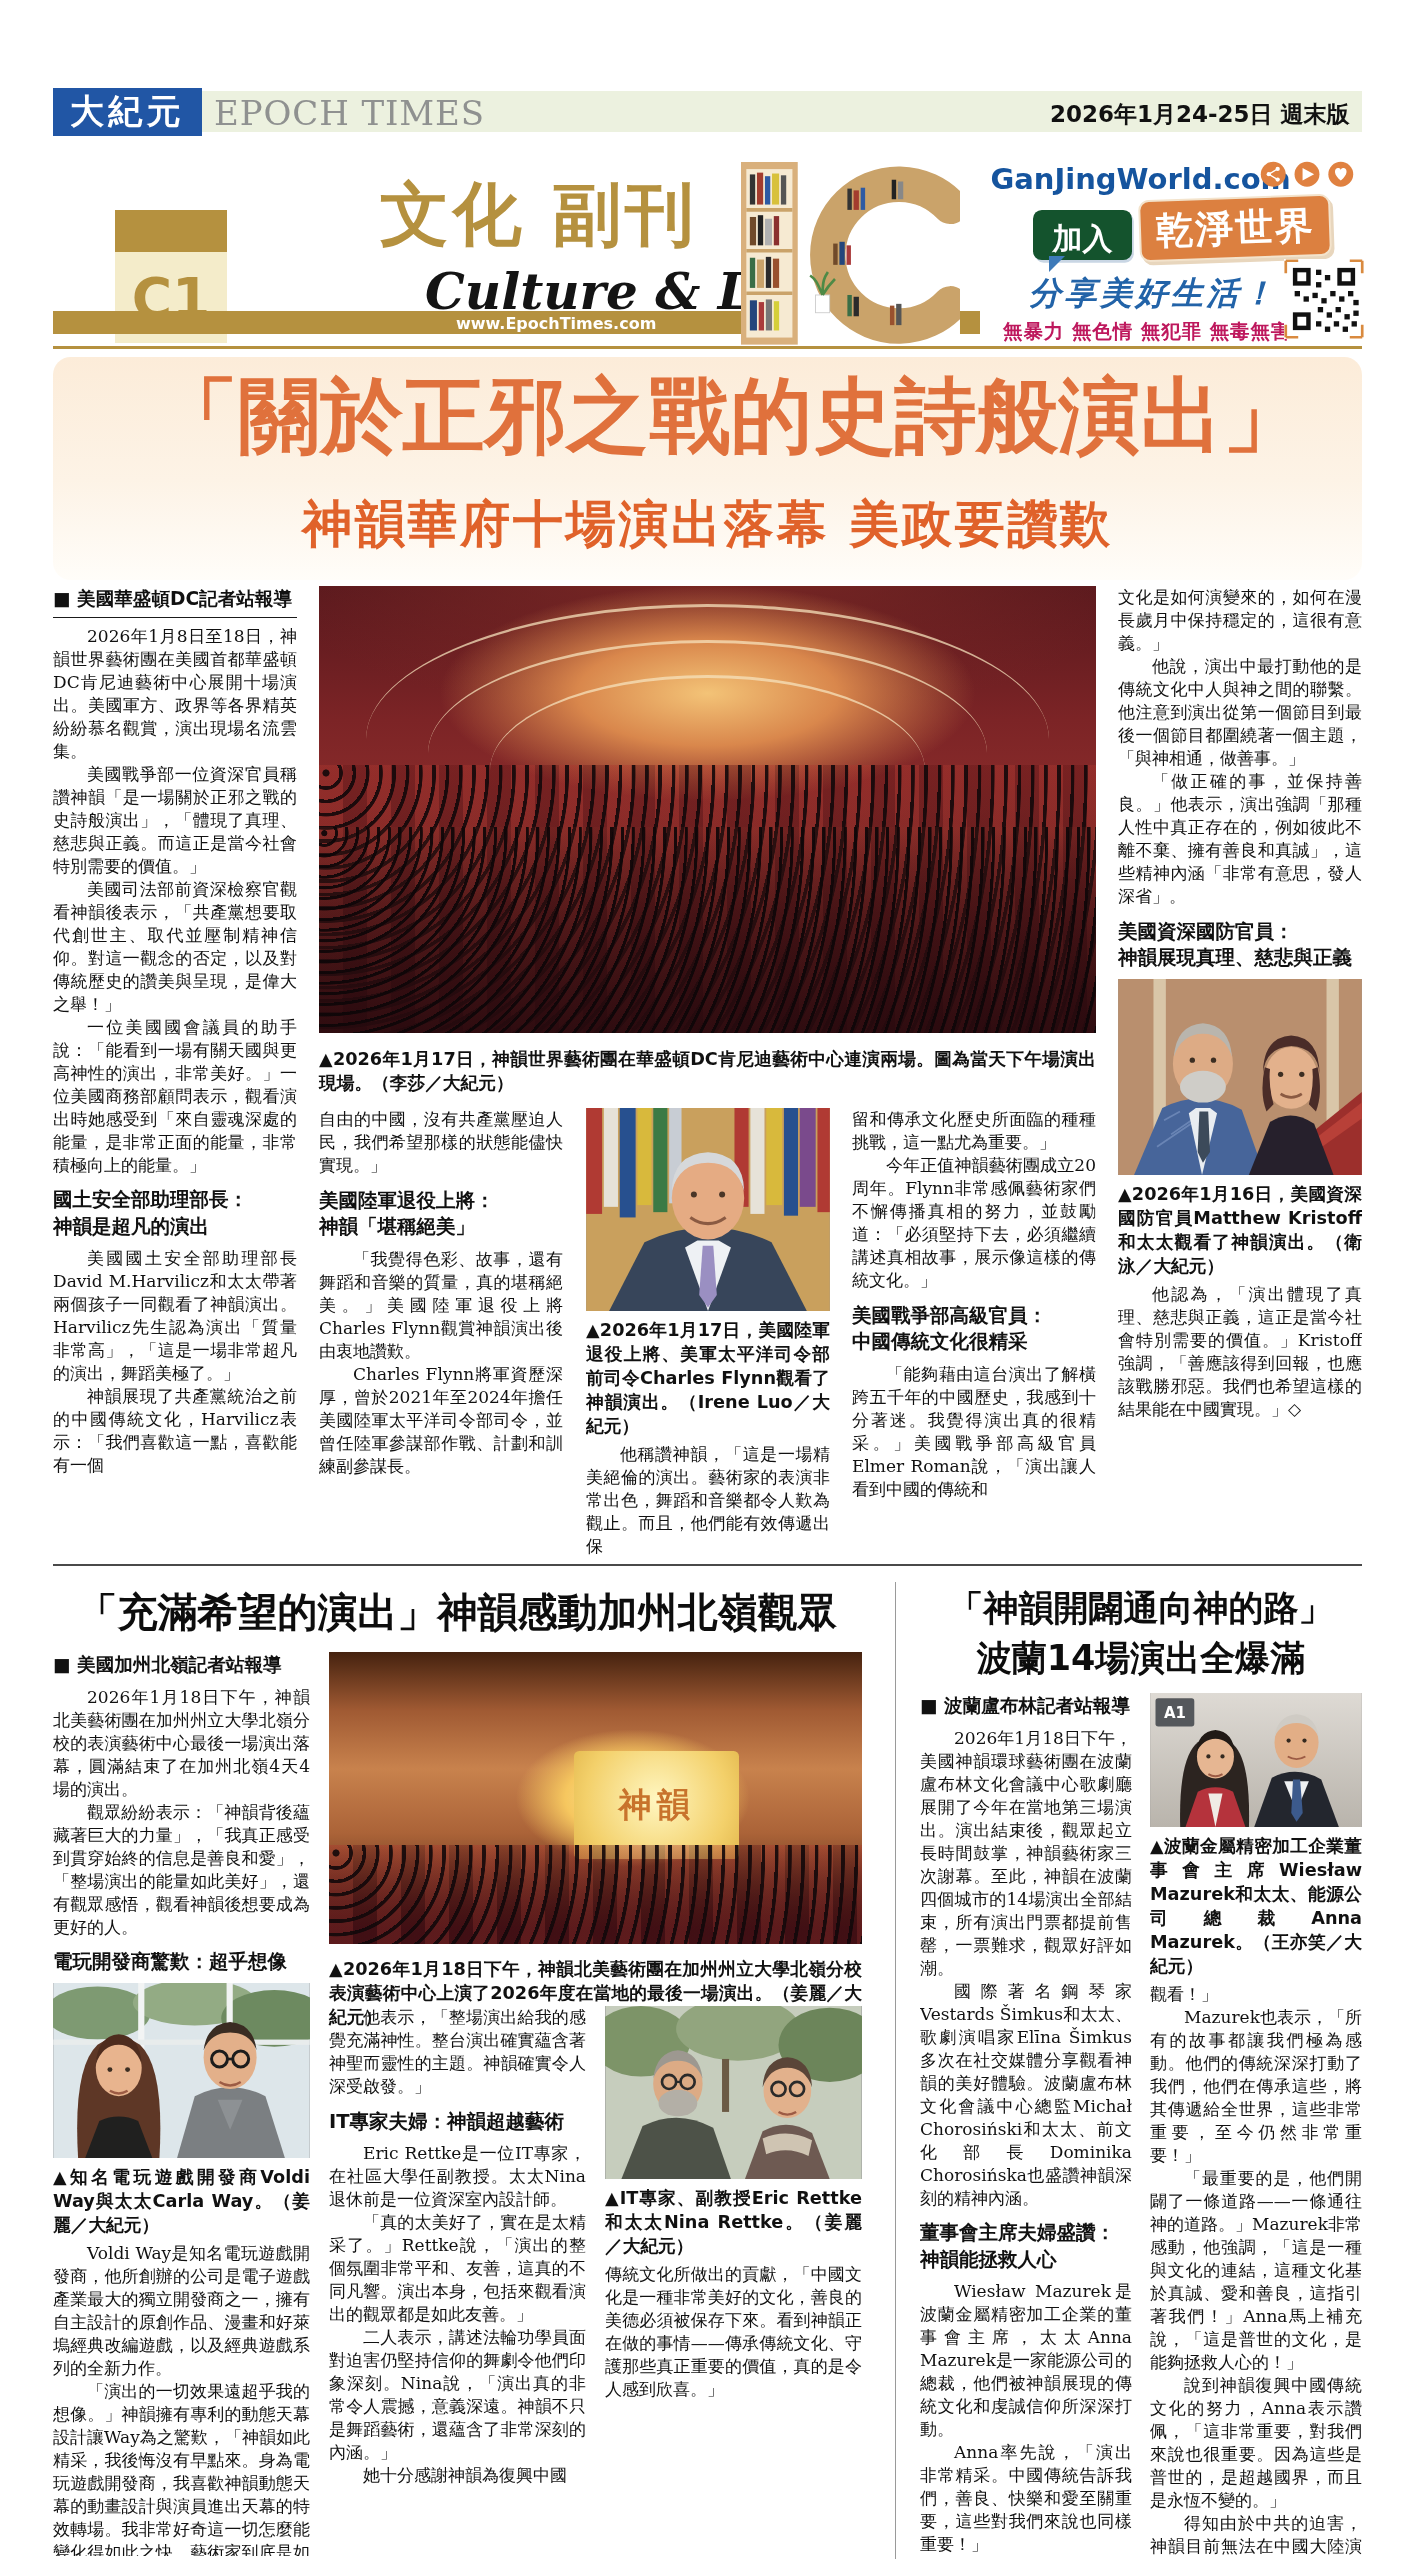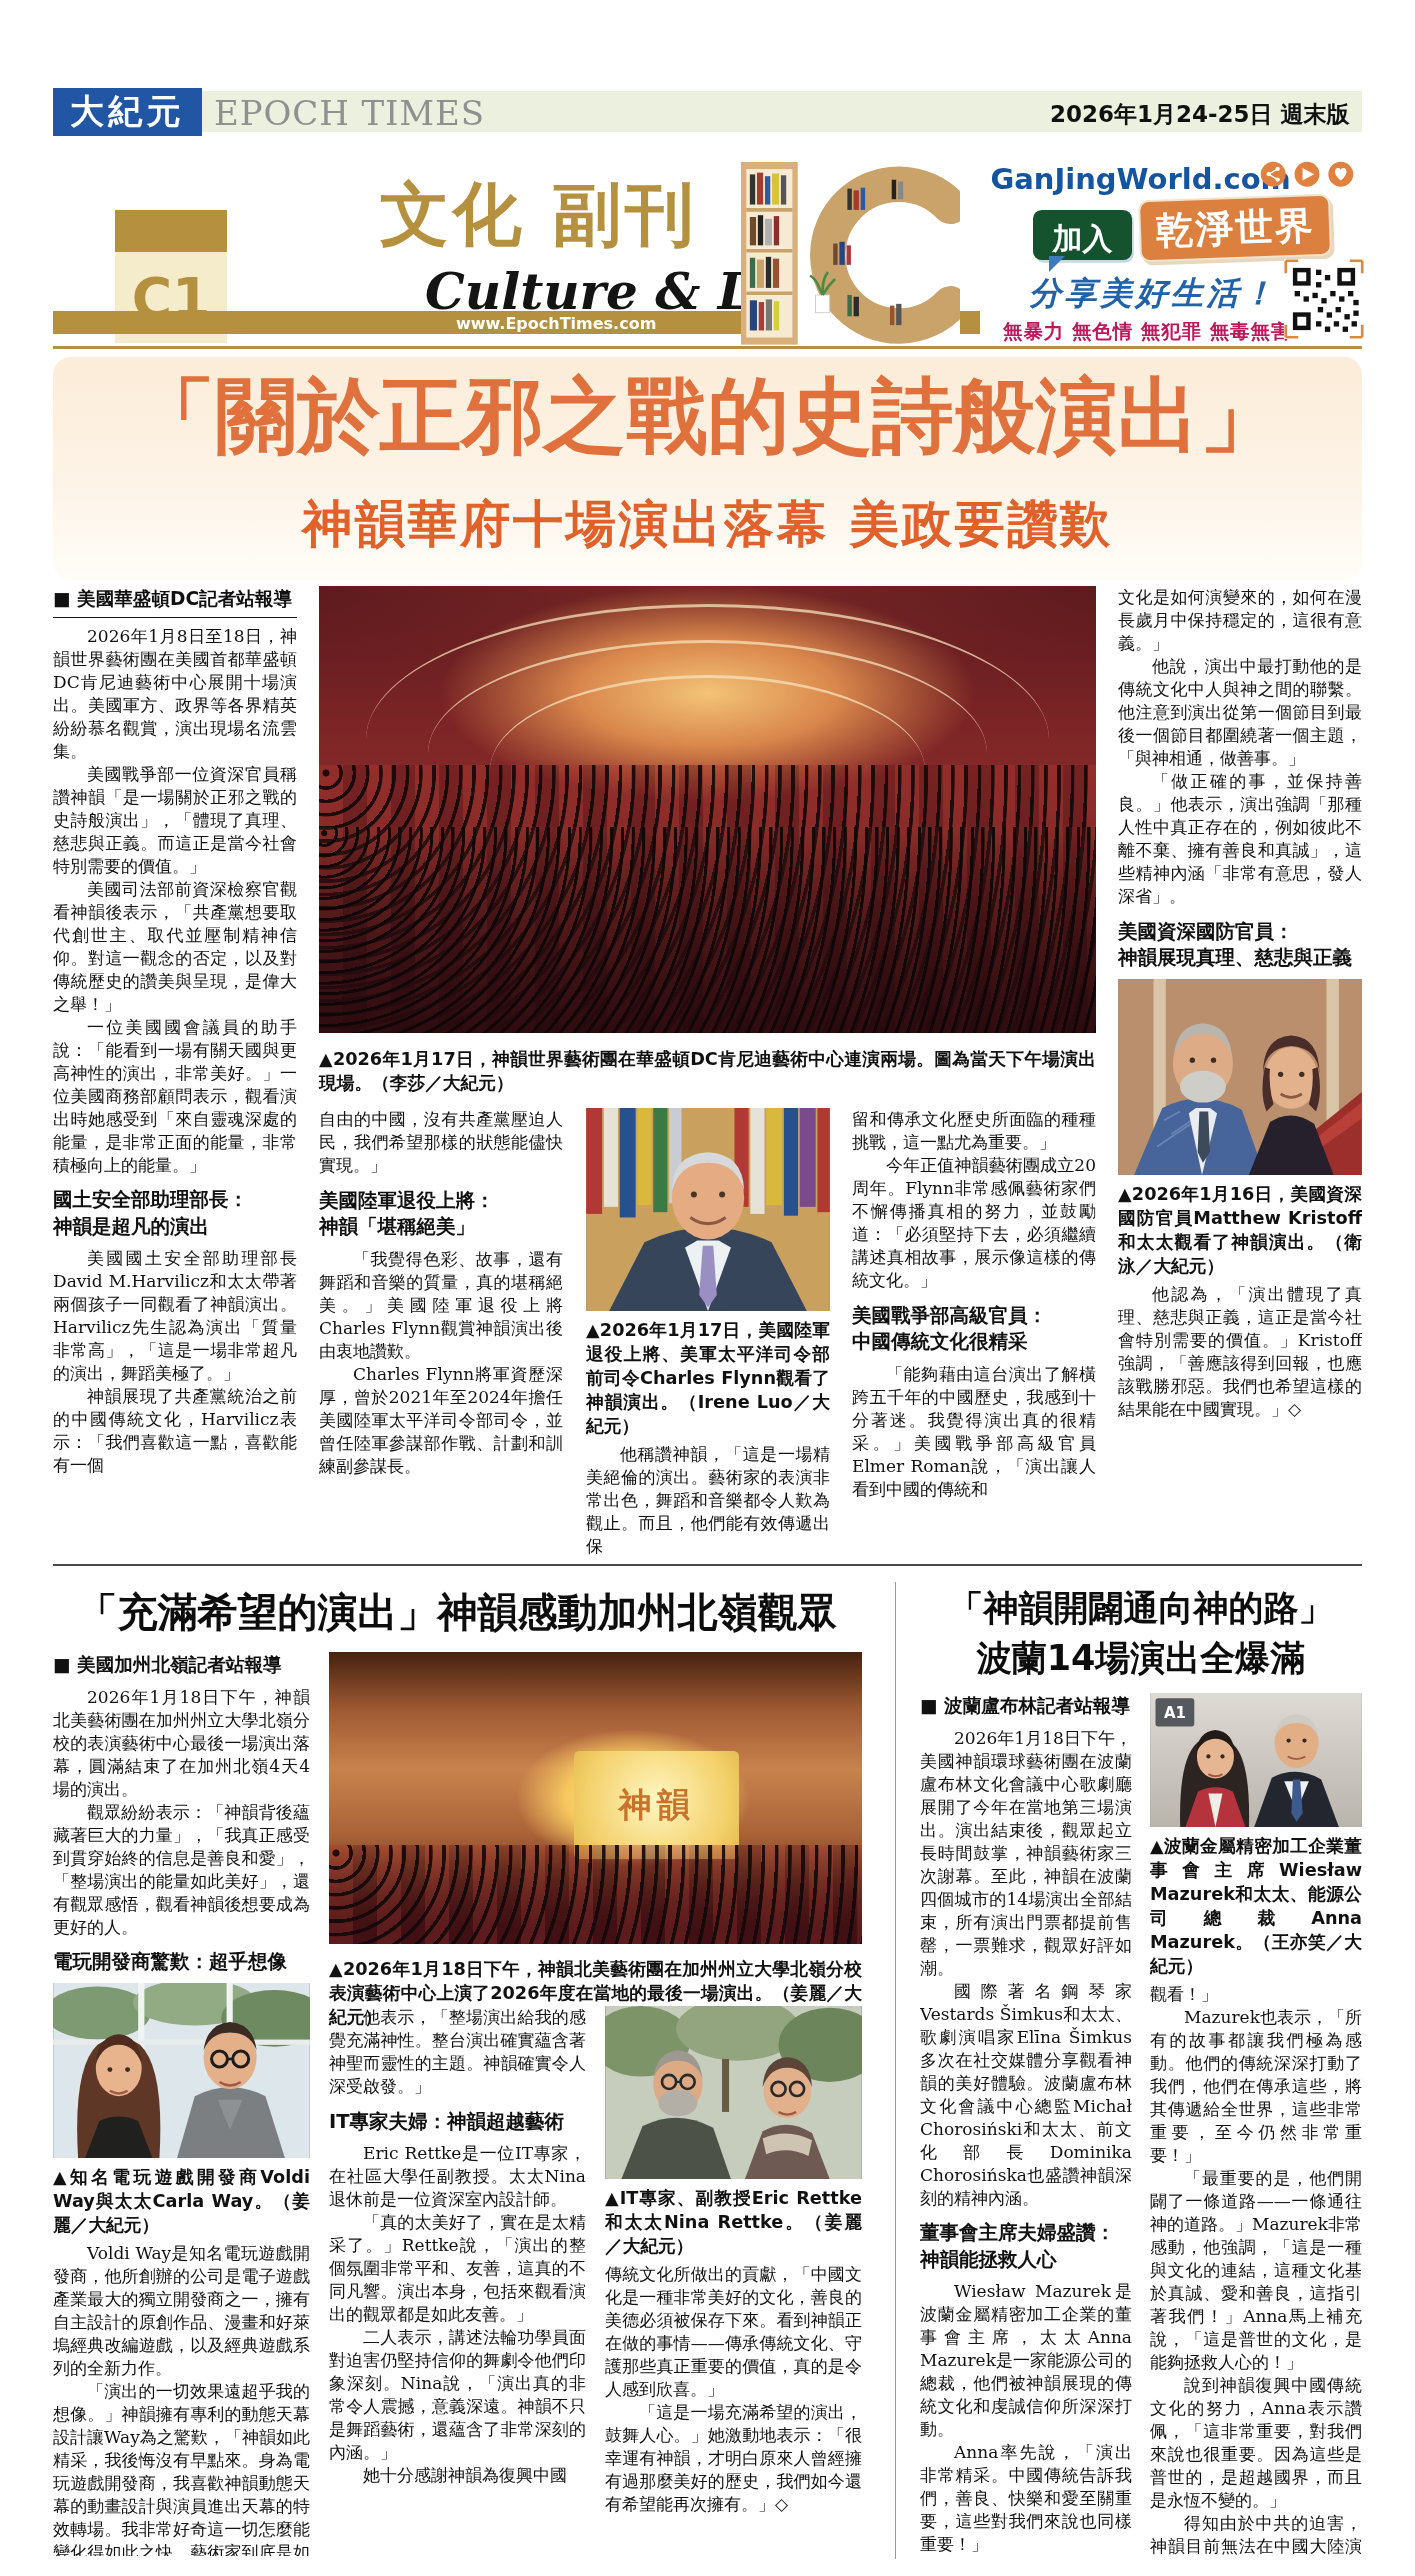--- a/index.html
+++ b/index.html
@@ -48,21 +48,21 @@
   .promo-slogan{position:absolute;left:51px;top:110px;font-family:"DejaVu Serif",serif;font-style:italic;
                 font-weight:bold;font-size:32px;color:#2263a8;letter-spacing:3.5px;}
   .promo-tags{position:absolute;left:25px;top:156px;font-family:"DejaVu Sans",sans-serif;font-weight:bold;
               font-size:19.5px;color:#be185d;letter-spacing:0.9px;}
   .qr{position:absolute;left:306px;top:97px;width:80px;height:80px;}
 
   
   .lead-box{left:53px;top:357px;width:1309px;height:223px;border-radius:17.7px;
             background:linear-gradient(180deg,#fbeBD9 0%,#fcecd9 0%,#fdf3e6 55%,#fffdf9 100%);}
   .lead-h{position:absolute;left:0;top:12.4px;width:100%;text-align:center;color:#e0713c;
-          font-family:"DejaVu Serif","Liberation Serif",serif;font-weight:bold;font-size:82px;line-height:92px;}
+          font-family:"DejaVu Serif","Liberation Serif",serif;font-weight:bold;font-size:82px;line-height:92px;padding-left:23px;}
   .lead-sub{position:absolute;left:0;top:134px;width:100%;text-align:center;color:#e0622a;
             font-family:"DejaVu Sans","Liberation Sans",sans-serif;font-weight:bold;font-size:50px;letter-spacing:2.7px;}
 
   
   .col{position:absolute;overflow:hidden;}
   .p,.frag{margin:0;font-size:17px;line-height:23px;text-align:justify;text-justify:inter-ideograph;}
   .p{text-indent:2em;}
   .frag{text-indent:0;}
   .byline{font-family:"DejaVu Sans","Liberation Sans",sans-serif;font-weight:bold;font-size:18.6px;
           line-height:26.5px;margin-bottom:7px;}
@@ -459,21 +459,20 @@
           <ellipse cx="206" cy="96" rx="27" ry="31" fill="#e2b18c"></ellipse>
           <path d="M178 92 Q180 60 206 58 Q232 60 234 92 Q226 70 206 70 Q186 70 178 92 Z" fill="#5a4538"></path>
           <circle cx="196" cy="94" r="8" fill="none" stroke="#2a2a2a" stroke-width="3"></circle>
           <circle cx="217" cy="94" r="8" fill="none" stroke="#2a2a2a" stroke-width="3"></circle>
           <path d="M196 120 Q206 126 216 120" stroke="#9c5b44" stroke-width="2.6" fill="none"></path>
         </g>
       </svg>
     </div>
     <div class="cap">▲IT專家、副教授Eric Rettke和太太Nina Rettke。（姜麗／大紀元）</div>
     <p class="frag">傳統文化所做出的貢獻，「中國文化是一種非常美好的文化，善良的美德必須被保存下來。看到神韻正在做的事情——傳承傳統文化、守護那些真正重要的價值，真的是令人感到欣喜。」</p>
-    <p class="p">「這是一場充滿希望的演出，鼓舞人心。」她激動地表示：「很幸運有神韻，才明白原來人曾經擁有過那麼美好的歷史，我們如今還有希望能再次擁有。」◇</p>
   </div>
 
   <div class="h2-black" style="left:920px;top:1583px;width:442px;font-size:35px;line-height:50px;">
     <div>「神韻開闢通向神的路」</div>
     <div>波蘭14場演出全爆滿</div>
   </div>
 
   <div class="col" style="left:920px;top:1693px;width:212px;height:865px;">
     <div class="byline">■ 波蘭盧布林記者站報導</div>
     <p class="p">2026年1月18日下午，美國神韻環球藝術團在波蘭盧布林文化會議中心歌劇廳展開了今年在當地第三場演出。演出結束後，觀眾起立長時間鼓掌，神韻藝術家三次謝幕。至此，神韻在波蘭四個城市的14場演出全部結束，所有演出門票都提前售罄，一票難求，觀眾好評如潮。</p>

